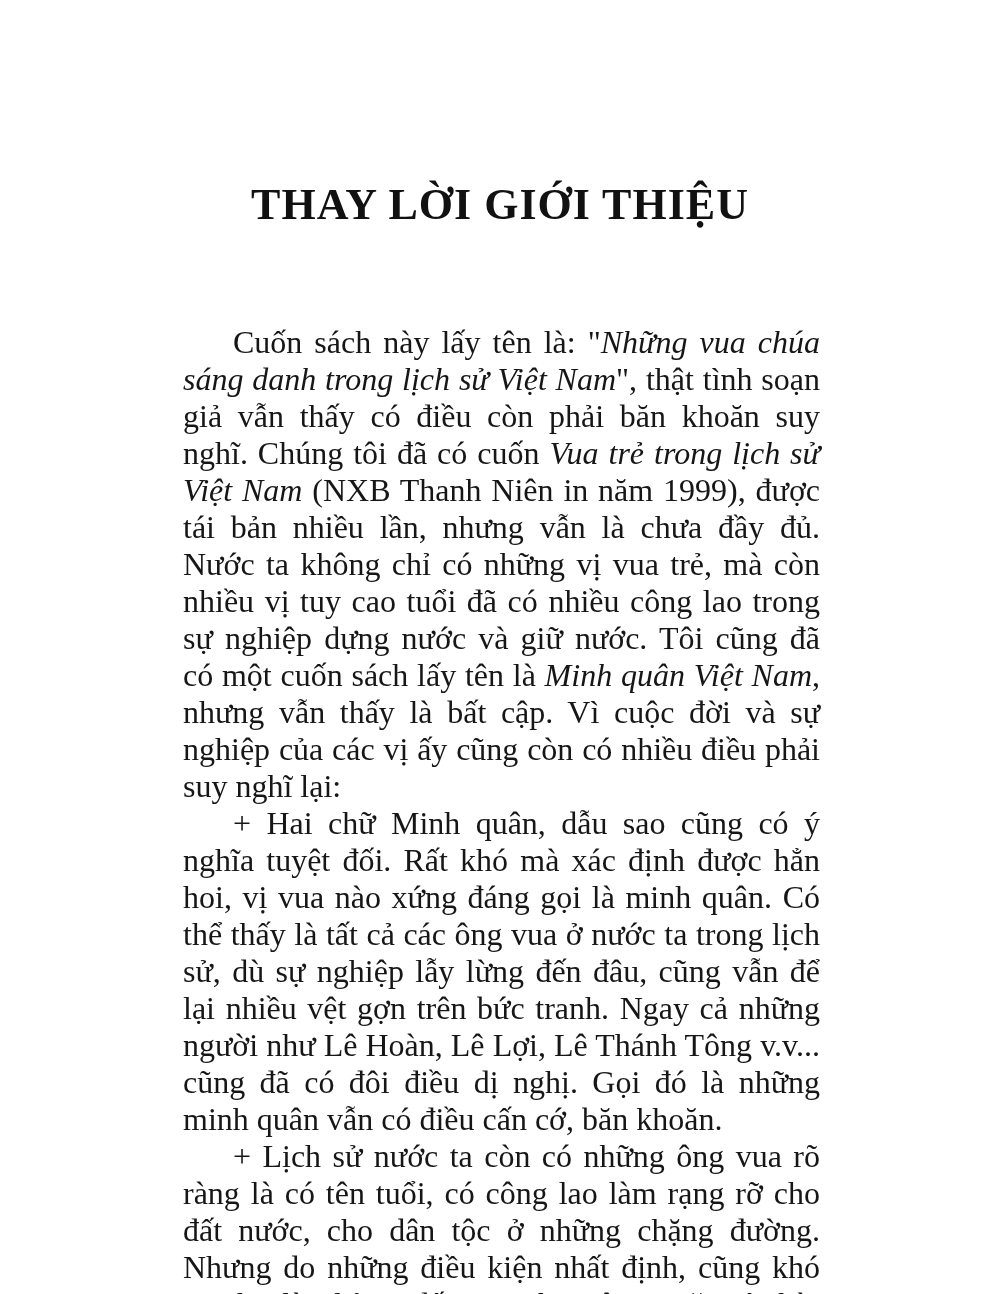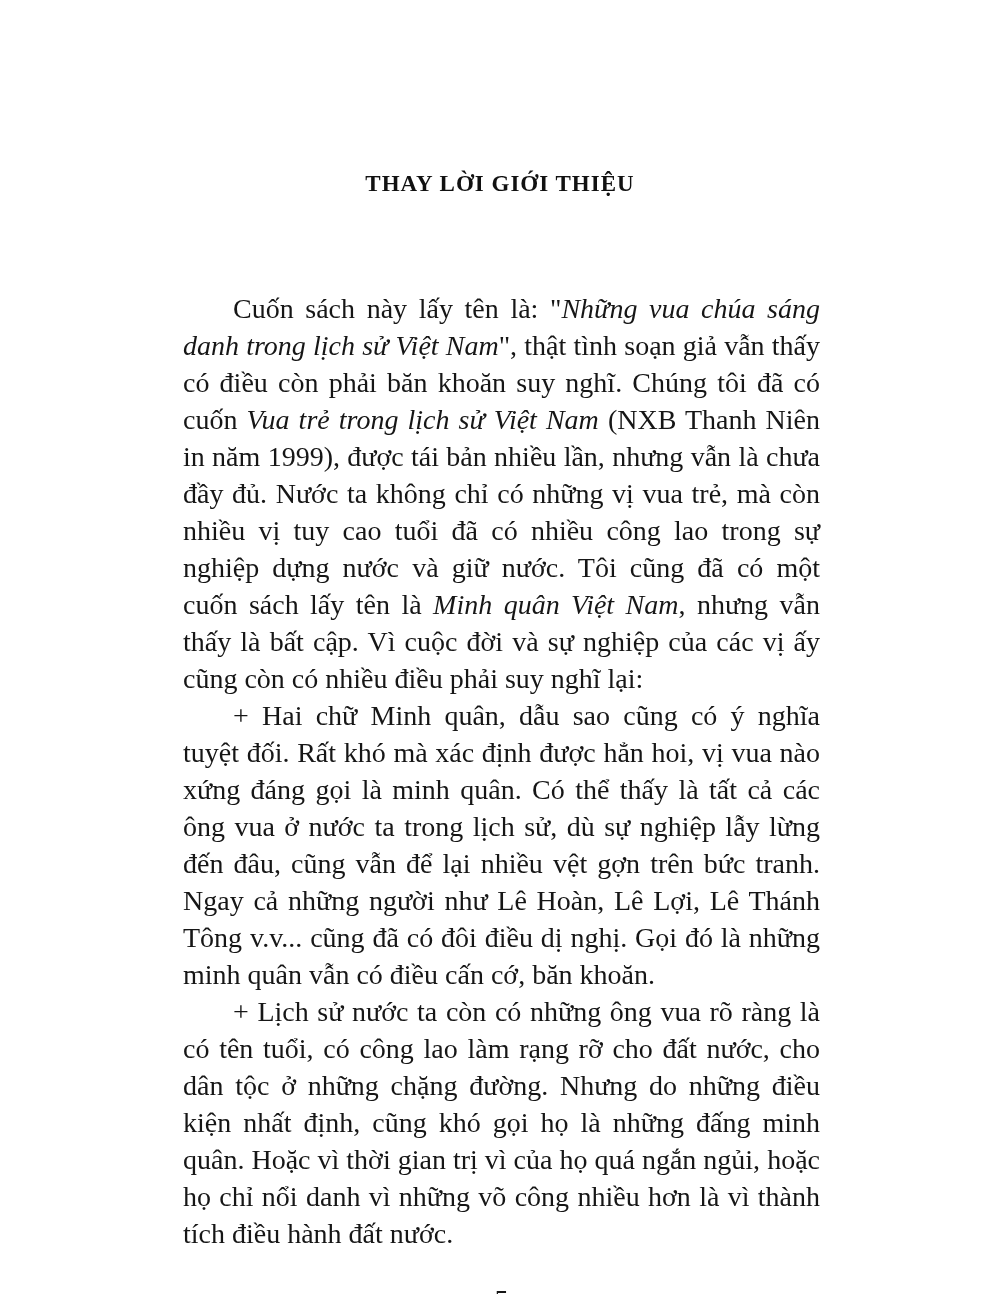--- a/index.html
+++ b/index.html
@@ -14,35 +14,35 @@
     color: #161616;
     overflow: hidden;
   }
   .page {
     box-sizing: border-box;
     width: 1000px;
     height: 1294px;
     padding-top: 166px;
   }
   .doc-title {
-    margin: 4px 0 92px 0;
+    margin: 13px 0 92px 0;
     text-align: center;
-    font-size: 23px;
+    font-size: 44px;
     font-weight: bold;
     letter-spacing: 1px;
     line-height: 1.2;
     color: #111111;
   }
   .content {
     width: 637px;
     margin-left: 183px;
   }
   .para {
     margin: 0;
-    font-size: 28px;
+    font-size: 32px;
     line-height: 37px;
     text-align: justify;
     text-indent: 50px;
     color: #161616;
   }
   .para em {
     font-style: italic;
   }
   .page-footer {
     margin-top: 32px;

